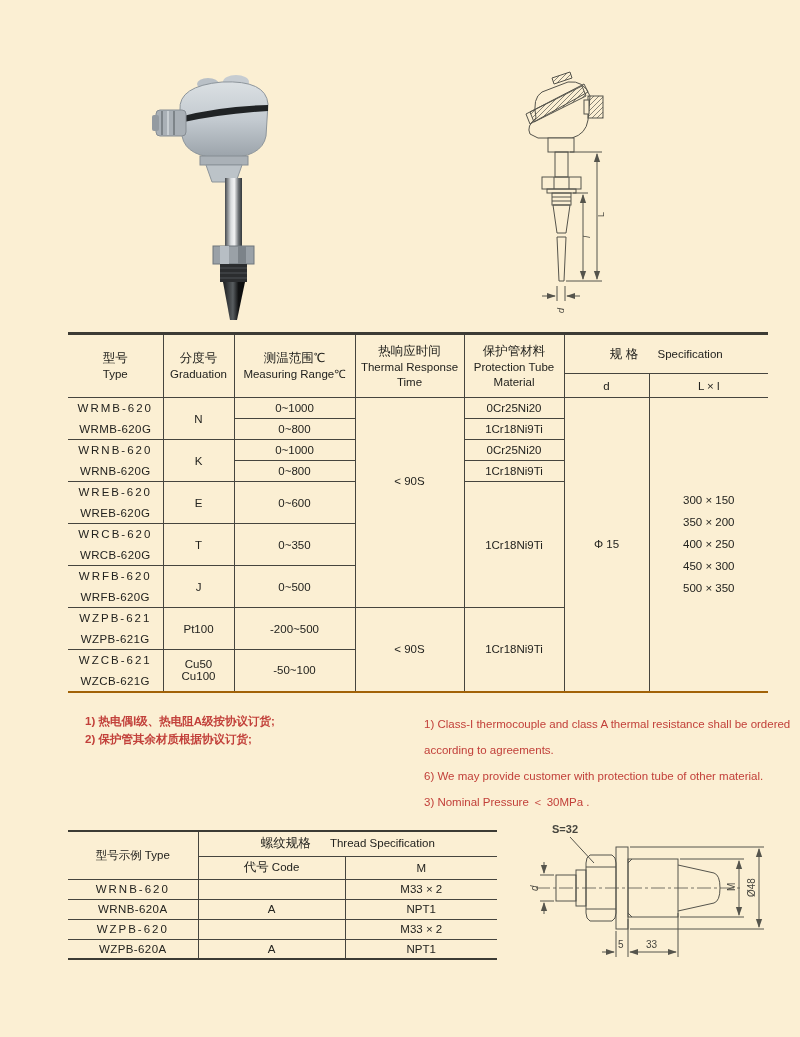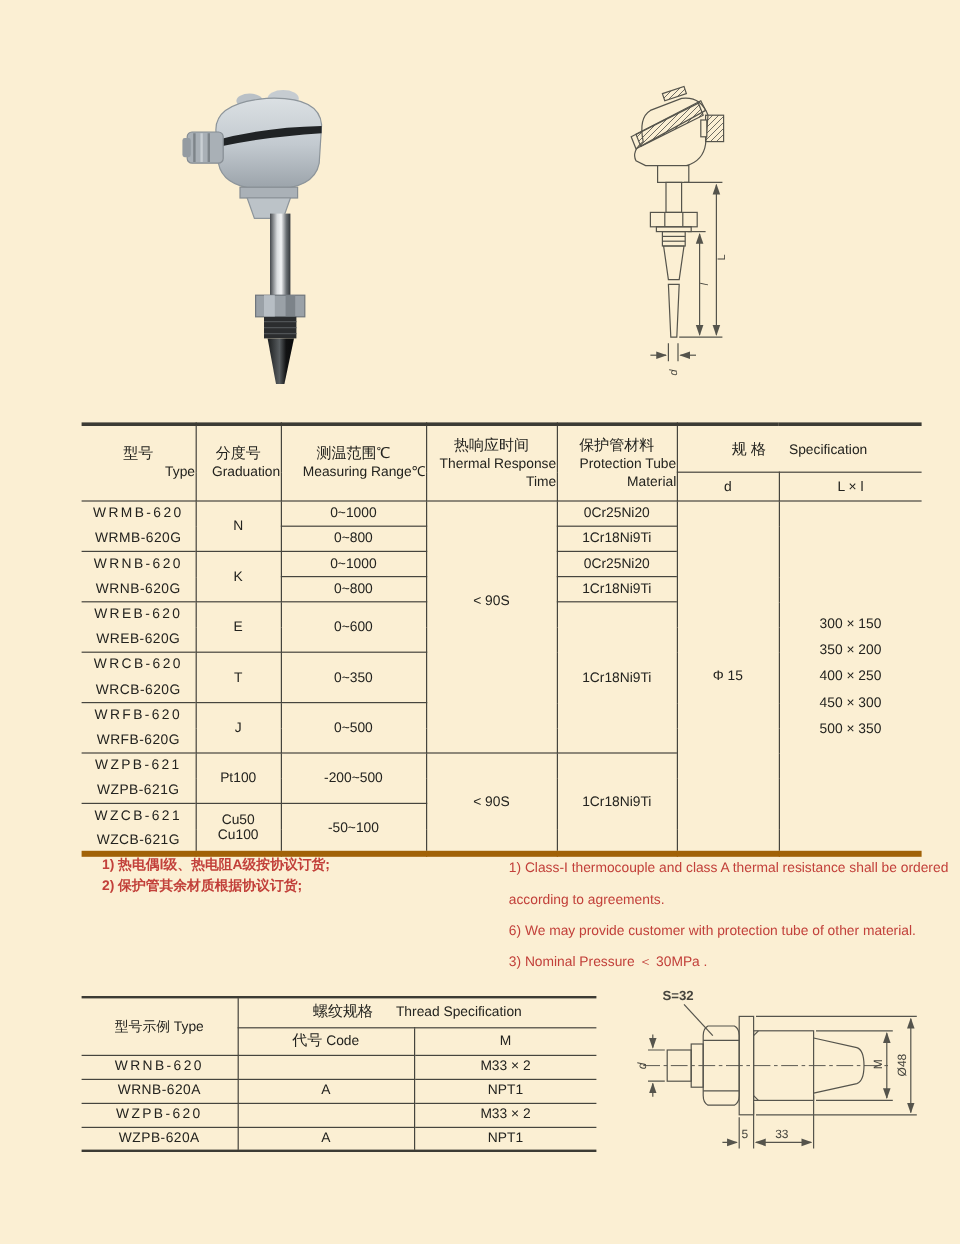--- a/index.html
+++ b/index.html
@@ -17,25 +17,25 @@
   
   table{border-collapse:collapse;table-layout:fixed;}
   td,th{border:1px solid #46453e;font-weight:normal;text-align:center;
         padding:0;font-size:11.5px;color:#23231f;overflow:hidden;}
   td:first-child,th:first-child{border-left:none;}
   .br0{border-right:none;}
   .nb{border-bottom:none;margin-top:28px;}
   .nt{border-top:none;}
 
   
-  #main-table{position:absolute;left:68px;top:352px;width:700px;
-              border-top:3px solid #3c3b34;border-bottom:5px solid #a16207;}
+  #main-table{position:absolute;left:68px;top:332px;width:700px;
+              border-top:3px solid #3c3b34;border-bottom:2px solid #a16207;}
   #main-table tr{height:21px;}
   #main-table .hzh{font-size:12.5px;line-height:17px;}
-  #main-table .hen{font-size:11.5px;line-height:15px;text-align:right;}
+  #main-table .hen{font-size:11.5px;line-height:15px;}
   #main-table th{height:auto;}
   .model{letter-spacing:2px;}
   .modelg{letter-spacing:0.4px;}
   .lxl-list div{line-height:22px;font-size:11.5px;}
   .pad-up{padding-bottom:44px;}
   .spec-head span{margin:0 8px;}
 
   
   .notes{position:absolute;font-size:11.5px;color:#C2403A;line-height:18px;}
   #notes-zh{left:85px;top:712px;width:330px;font-weight:bold;}

